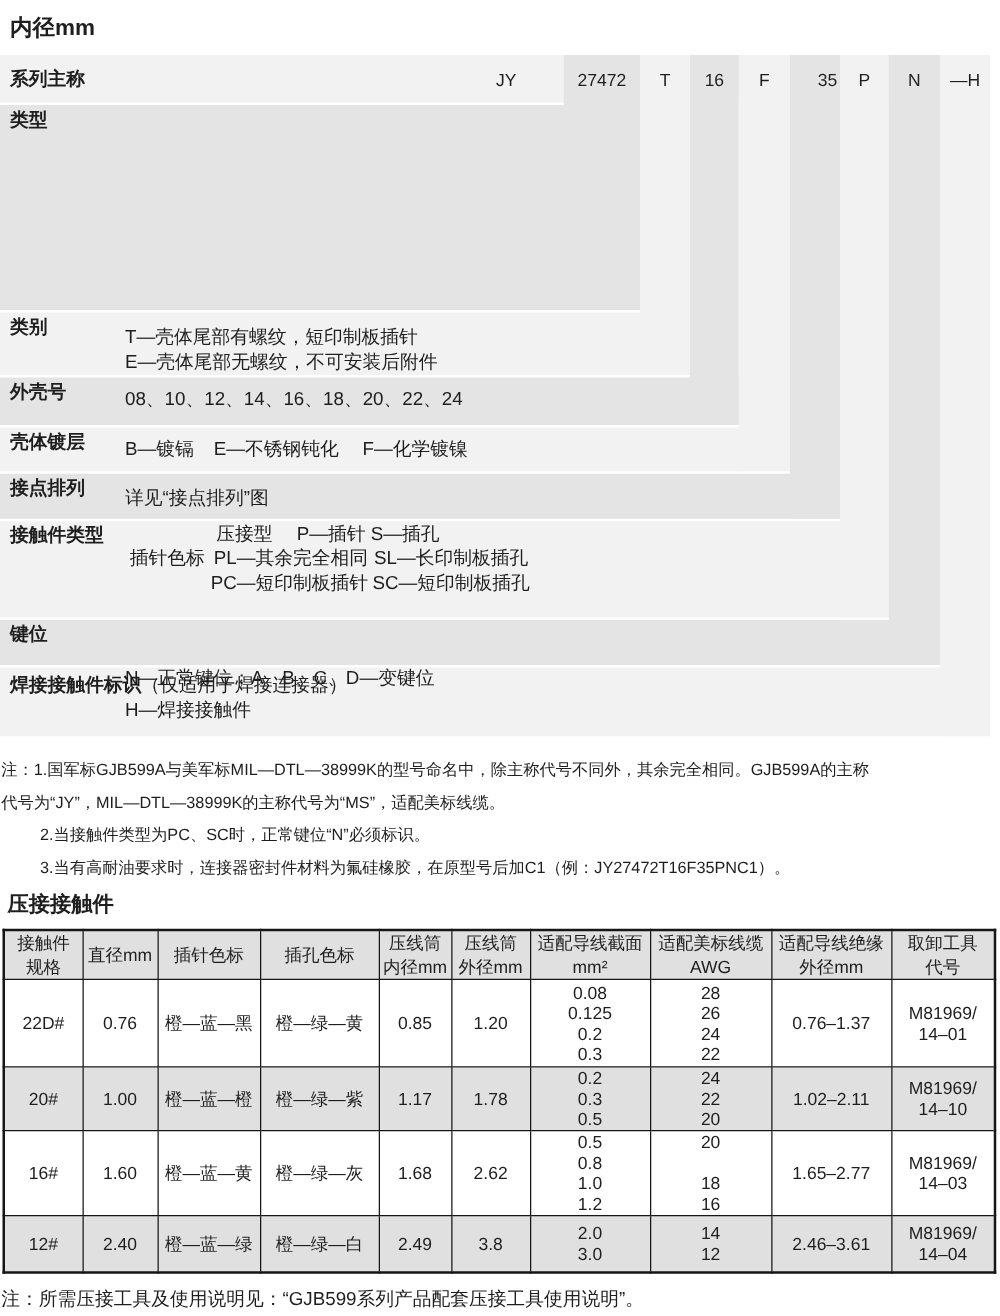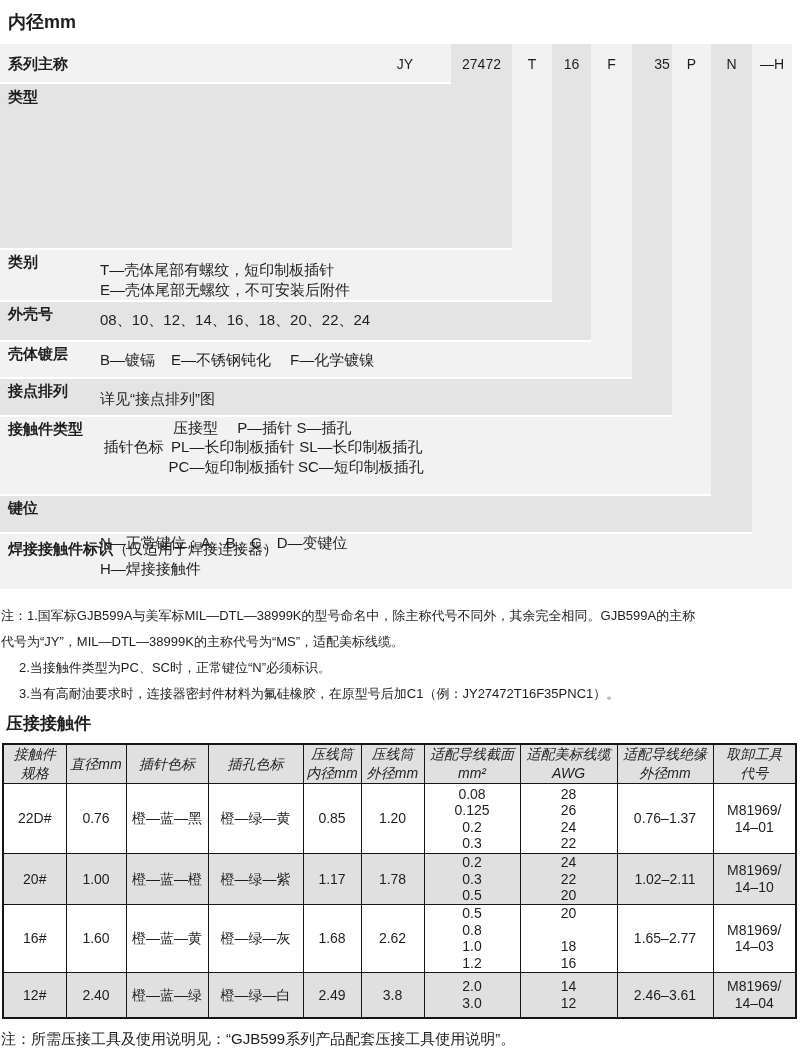--- a/index.html
+++ b/index.html
@@ -13,21 +13,21 @@
   .txt{position:absolute;left:100px;font-size:15px;white-space:nowrap;line-height:18px;}
   .lines{position:absolute;left:100px;font-size:15px;white-space:nowrap;}
   .code{position:absolute;top:12px;font-size:14px;text-align:center;line-height:16px;}
   .sfx{font-weight:normal;}
   .c1{display:inline-block;width:65px;}
   .c2{display:inline-block;width:133px;}
   .p1{display:inline-block;width:71px;}
   .p2{display:inline-block;width:119px;}
   .notes{margin:14px 0 0 1px;font-size:13px;line-height:26px;}
   .notes div{white-space:nowrap;}
-  .ind{padding-left:18px;}
+  .ind{padding-left:31px;}
   .t2{font-size:17px;font-weight:bold;margin:5px 0 0 6px;line-height:23px;}
   table{border-collapse:collapse;border:2px solid #161616;margin:8px 0 0 2px;table-layout:fixed;font-size:14px;}
   td,th{border:1px solid #161616;text-align:center;vertical-align:middle;padding:0;white-space:pre-line;font-weight:normal;}
   th{background:#e0e0e0;line-height:19px;}
   td{line-height:16.5px;background:#fff;}
   tr.g td{background:#e0e0e0;}
   .fn{margin:11px 0 0 1px;font-size:15px;white-space:nowrap;}
 </style>
 </head>
 <body>
@@ -79,21 +79,21 @@
     <div>T—壳体尾部有螺纹，短印制板插针</div>
     <div>E—壳体尾部无螺纹，不可安装后附件</div>
   </div>
   <div class="txt" style="top:267px;">08、10、12、14、16、18、20、22、24</div>
   <div class="txt" style="top:307px;">
     <span class="p1">B—镀镉</span><span class="p2">E—不锈钢钝化</span><span>F—化学镀镍</span>
   </div>
   <div class="txt" style="top:346px;">详见“接点排列”图</div>
   <div class="lines" style="top:374px;line-height:19.3px;text-align:center;">
     <div><span class="c1">压接型</span><span class="c2">P—插针 S—插孔</span><span></span></div>
-    <div><span class="c1">插针色标</span><span class="c2">PL—长印制板插针</span><span>SL—长印制板插孔</span></div>
+    <div><span class="c1">插针色标</span><span class="c2">PL—其余完全相同</span><span>SL—长印制板插孔</span></div>
     <div><span class="c1"></span><span class="c2">PC—短印制板插针</span><span>SC—短印制板插孔</span></div>
   </div>
   <div class="txt" style="top:490px;">N—正常键位；A、B、C、D—变键位</div>
   <div class="txt" style="top:516px;">H—焊接接触件</div>
 </div>
 
 <div class="notes">
   <div>注：1.国军标GJB599A与美军标MIL—DTL—38999K的型号命名中，除主称代号不同外，其余完全相同。GJB599A的主称</div>
   <div>代号为“JY”，MIL—DTL—38999K的主称代号为“MS”，适配美标线缆。</div>
   <div class="ind">2.当接触件类型为PC、SC时，正常键位“N”必须标识。</div>
@@ -109,21 +109,21 @@
       <col style="width:82px">
       <col style="width:95px">
       <col style="width:58px">
     <col style="width:63px">
       <col style="width:96px">
       <col style="width:97px">
       <col style="width:96px">
       <col style="width:83px">
   </colgroup>
   <tbody>
-      <tr style="height:30px;font-style:italic;">
+      <tr style="height:30px;">
     <th>接触件
 规格</th>
     <th>直径mm</th>
     <th>插针色标</th>
     <th>插孔色标</th>
     <th>压线筒
 内径mm</th>
     <th>压线筒
 外径mm</th>
     <th>适配导线截面

